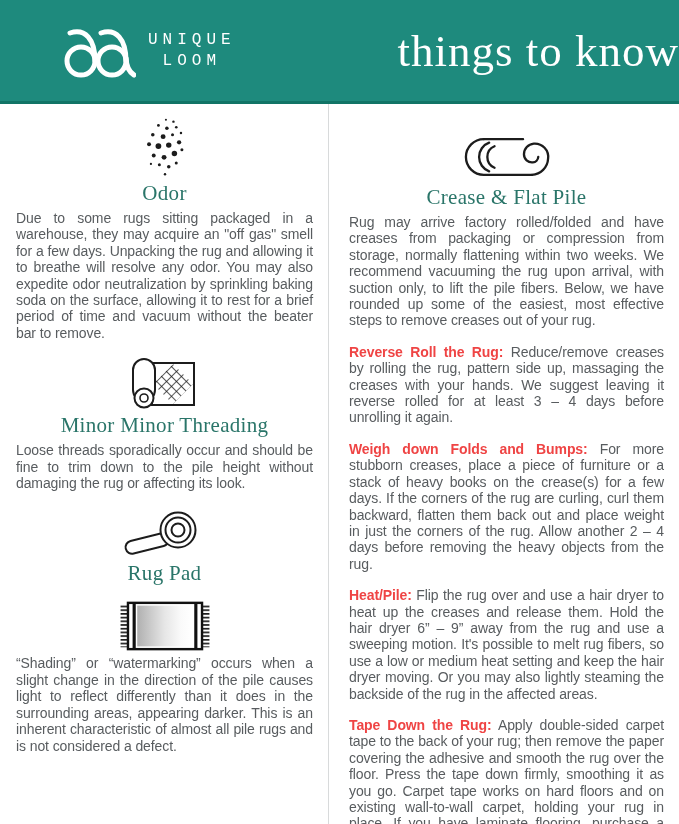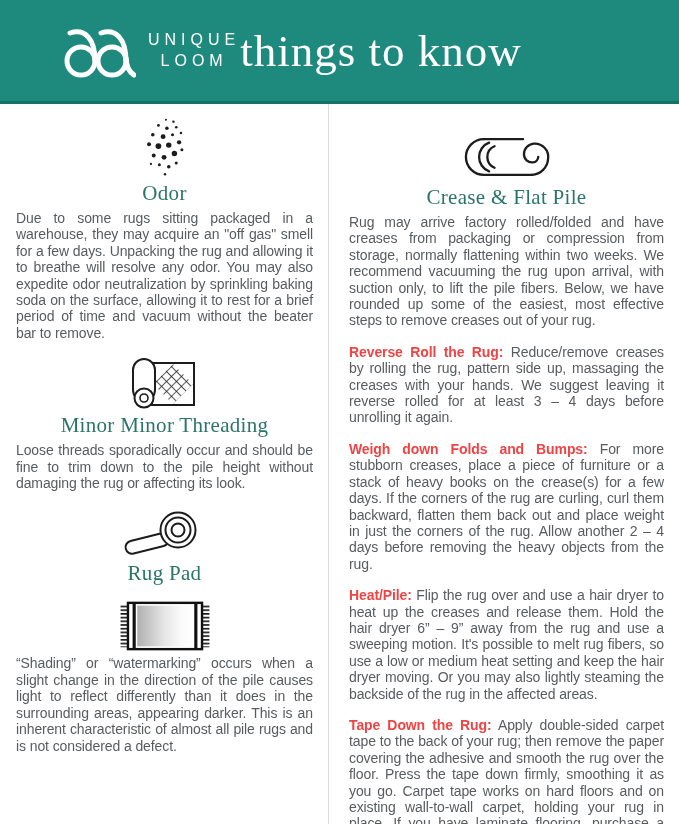--- a/index.html
+++ b/index.html
@@ -6,28 +6,28 @@
   body{
     width:679px;height:824px;overflow:hidden;background:#ffffff;
     font-family:"Liberation Sans",sans-serif;
     -webkit-text-size-adjust:none;
   }
   
   .header{
     height:104px;background:#1e8a7d;display:flex;align-items:center;
     box-sizing:border-box;border-bottom:3px solid #117466;
   }
-  .brand{display:flex;align-items:center;padding-left:58px;}
+  .brand{display:flex;align-items:center;padding-left:58px;font-family:Liberation Mono, monospace;}
   .brand-logo{flex:0 0 auto;}
   .brand-text{
     color:#ffffff;font-size:16px;letter-spacing:5px;line-height:1.3;
     margin-left:12px;text-align:center;font-weight:400;
   }
   .header-title{
-    flex:1;text-align:left;color:#ffffff;
+    flex:1;text-align:right;color:#ffffff;
     font-family:"Liberation Serif",serif;font-size:45px;letter-spacing:1px;
     padding-right:0;white-space:nowrap;
   }
   
   .content{display:flex;height:788px;}
   .col{box-sizing:border-box;}
   .col-left{
     width:329px;border-right:1px solid #d8dadb;
     padding:12px 15px 0 16px;
   }

